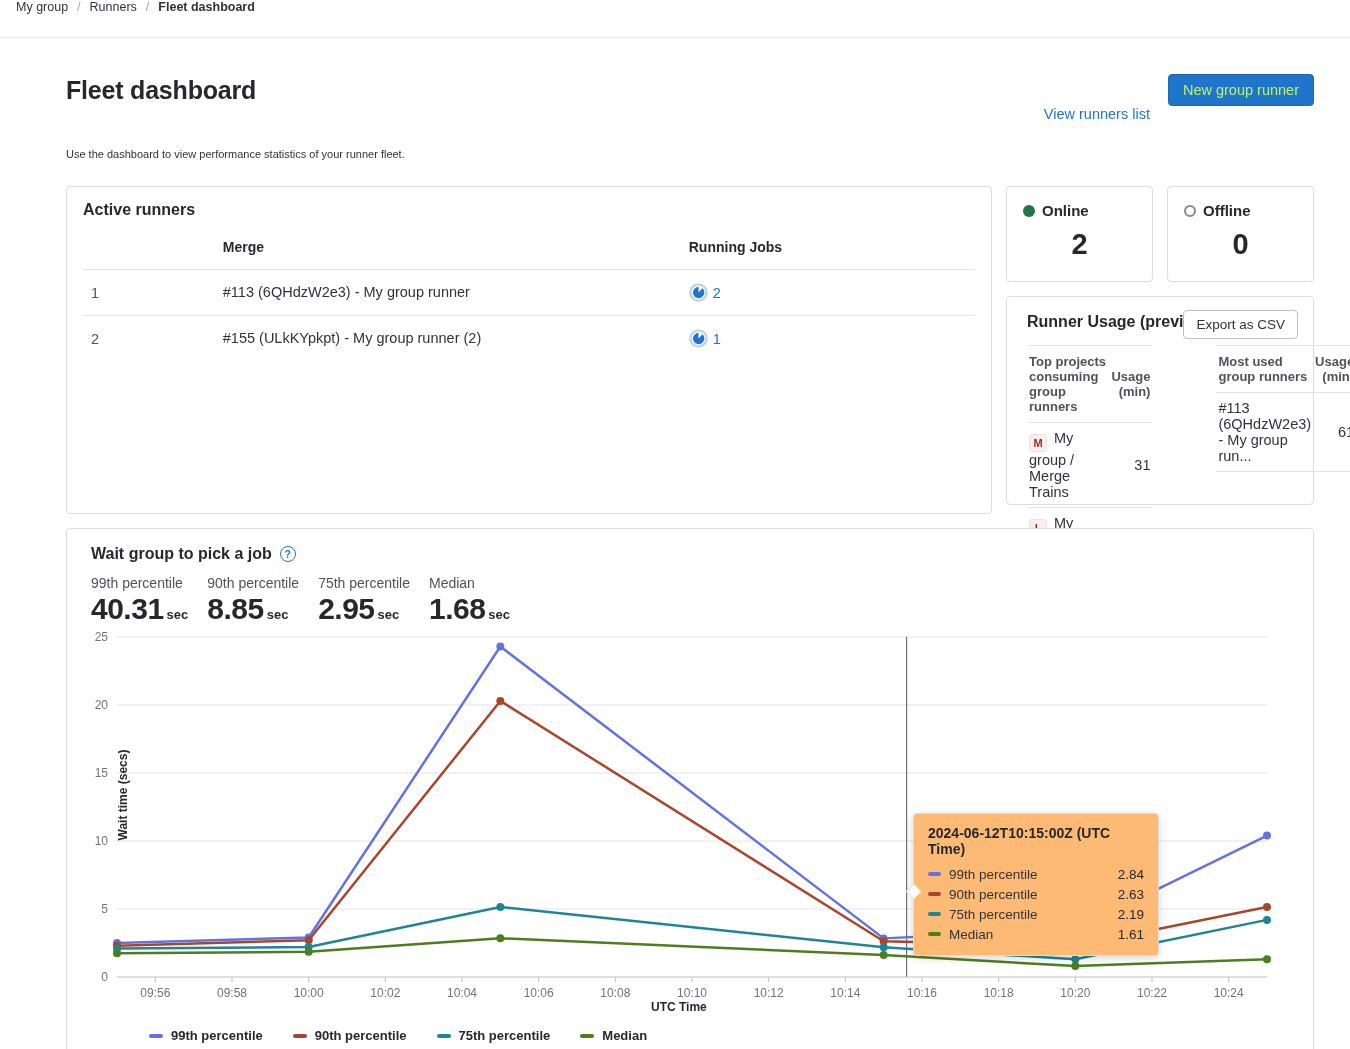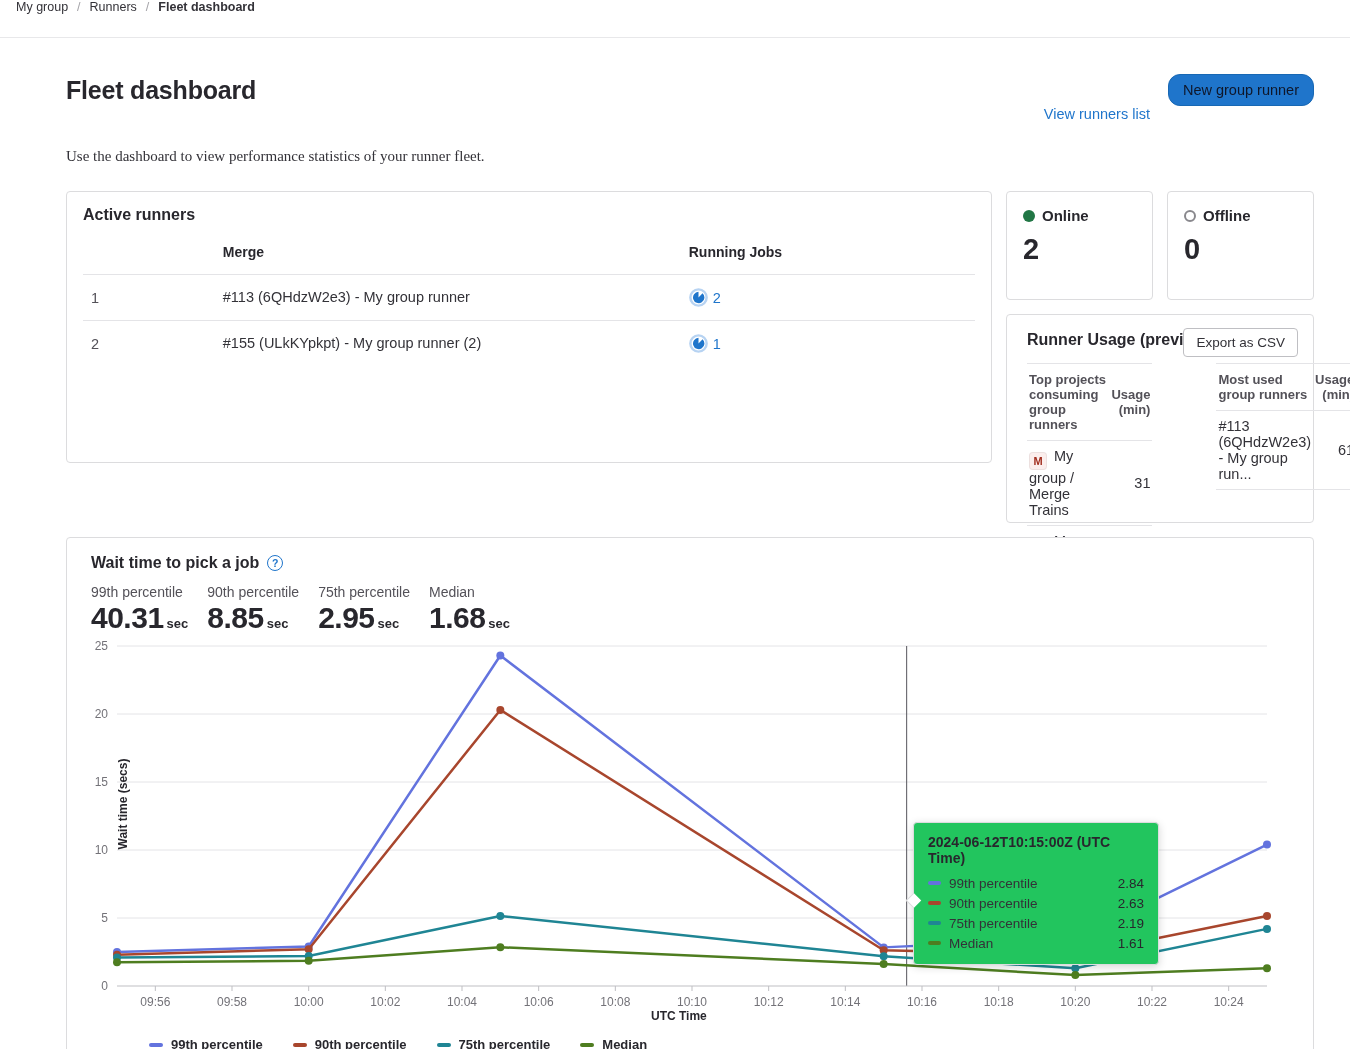--- a/index.html
+++ b/index.html
@@ -18,70 +18,70 @@
   .crumb{display:flex;align-items:center;gap:9px;font-size:12.5px;color:var(--text);}
   .crumb a{color:var(--text);text-decoration:none;cursor:pointer;}
   .crumb .sep{color:#a4a3a8;}
   .crumb .current{font-weight:700;}
   
   .content{margin-left:66px;width:1248px;}
   .page-head{display:flex;align-items:center;justify-content:space-between;margin-top:20px;}
   .page-title{font-size:25px;font-weight:700;color:var(--heading);letter-spacing:-.2px;}
   .head-actions{display:flex;align-items:center;gap:18px;}
   .link{color:var(--accent);font-size:14.5px;text-decoration:none;cursor:pointer;margin-top:48px;}
-  .btn-primary{background:var(--accent);color:#0f172a;border:1px solid #1868b4;border-radius:12px;
+  .btn-primary{background:var(--accent);color:#bef264;border:1px solid #1868b4;border-radius:4px;
     font-size:14.5px;padding:7px 14px;cursor:pointer;font-family:inherit;}
-  .page-desc{margin-top:26px;font-size:15px;color:var(--text);font-family:Liberation Serif, serif;}
+  .page-desc{margin-top:26px;font-size:11px;color:var(--text);}
   .grid{margin-top:26px;display:grid;grid-template-columns:926px 308px;column-gap:14px;}
   .card{border:1px solid var(--border);border-radius:4px;background:#fff;}
   
   .status-row{display:flex;gap:14px;}
-  .status-card{flex:1;height:109px;padding:15px 16px;}
+  .status-card{flex:1;height:96px;padding:15px 16px;text-align:center;}
   .status-label{display:flex;align-items:center;gap:7px;font-size:15px;font-weight:700;color:var(--heading);}
   .dot{width:12px;height:12px;border-radius:50%;}
   .dot.on{background:var(--online);}
   .dot.off{background:#fff;border:2px solid var(--offline);}
   .status-value{font-size:29px;font-weight:700;color:var(--heading);margin-top:9px;}
   
   .usage-card{margin-top:14px;height:209px;padding:16px 20px;position:relative;}
   .card-title{font-size:16px;font-weight:700;color:var(--heading);}
   .btn-secondary{position:absolute;right:15px;top:13px;background:#fff;border:1px solid #bfbfc3;border-radius:4px;
     font-size:13.5px;color:var(--text);padding:6px 12px;cursor:pointer;font-family:inherit;}
   .usage-tables{display:flex;gap:64px;margin-top:14px;}
   .u-table{flex:1;}
   .u-table table{width:100%;border-collapse:collapse;}
   .u-table th{font-size:13px;font-weight:700;color:var(--muted);text-align:left;
     border-top:1px solid var(--row-border);border-bottom:1px solid var(--row-border);padding:8px 2px;}
   .u-table th.num,.u-table td.num{text-align:right;}
   .u-table td{font-size:14.5px;color:var(--text);padding:7px 2px;border-bottom:1px solid var(--row-border);}
   .avatar{display:inline-flex;width:18px;height:18px;border-radius:4px;align-items:center;justify-content:center;
     font-size:11px;font-weight:700;margin-right:7px;vertical-align:-4px;border:1px solid rgba(0,0,0,.06);}
   
-  .runners-card{grid-row:1/3;height:272px;padding:14px 16px;}
+  .runners-card{grid-row:1/3;height:328px;padding:14px 16px;}
   .ar-table{width:100%;border-collapse:collapse;margin-top:10px;}
   .ar-table th{font-size:14px;font-weight:700;color:var(--heading);text-align:left;padding:10px 0 14px;vertical-align:top;}
   .ar-table td{border-top:1px solid var(--row-border);padding:13px 0;font-size:14.5px;vertical-align:middle;}
   .ar-idx{color:var(--muted);font-size:16px;width:42px;padding-left:8px !important;}
   .ar-name{width:140px;line-height:1.3;}
   .ar-jobs{color:var(--accent);}
   .jobs-cell{display:flex;align-items:center;gap:5px;}
   
   .wait-card{grid-column:1/3;margin-top:14px;height:540px;padding:16px 24px;position:relative;}
   .wait-title{display:flex;align-items:center;gap:8px;}
   .help-icon{width:16px;height:16px;border-radius:50%;border:1.6px solid var(--accent);color:var(--accent);
     display:inline-flex;align-items:center;justify-content:center;font-size:10.5px;font-weight:700;cursor:pointer;}
   .stats-row{display:flex;gap:19px;margin-top:12px;}
   .stat .lbl{font-size:14px;color:var(--muted);}
   .stat .val{font-size:30px;font-weight:700;color:var(--heading);letter-spacing:-.5px;margin-top:1px;}
   .stat .unit{font-size:13px;font-weight:600;letter-spacing:0;margin-left:3px;}
   .chart-wrap{position:relative;margin-top:4px;width:1200px;height:390px;}
   .y-title{position:absolute;left:-13px;top:158px;transform:rotate(-90deg);font-size:12px;font-weight:700;color:var(--heading);}
   .x-title{position:absolute;left:560px;top:370px;font-size:12px;font-weight:700;color:var(--heading);text-align:center;}
   
-  .tooltip{position:absolute;left:822px;top:183px;width:246px;background:#22c55e;border:1px solid var(--border);
+  .tooltip{position:absolute;left:822px;top:183px;width:246px;background:#fdba74;border:1px solid var(--border);
     border-radius:4px;box-shadow:0 2px 8px rgba(0,0,0,.16);padding:11px 14px;z-index:5;}
   .tooltip:before{content:"";position:absolute;left:-6px;top:72px;width:10px;height:10px;background:#fff;
     border-left:1px solid var(--border);border-bottom:1px solid var(--border);transform:rotate(45deg);}
   .tt-title{font-size:14px;font-weight:700;color:var(--heading);margin-bottom:7px;}
   .tt-row{display:flex;align-items:center;font-size:13.5px;color:var(--text);padding:2.5px 0;}
   .swatch{width:13px;height:4px;border-radius:2px;margin-right:8px;flex:0 0 auto;}
   .tt-val{margin-left:auto;font-weight:400;color:var(--heading);}
   
   .legend{display:flex;gap:30px;margin:8px 0 0 58px;}
   .legend-item{display:flex;align-items:center;gap:8px;font-size:13px;font-weight:700;color:var(--heading);cursor:pointer;}
@@ -216,21 +216,21 @@
               <span class="ar-jobs">1</span>
             </span>
               </td>
           </tr>
         </tbody>
       </table>
     </div>
 
     <div class="card wait-card">
       <div class="wait-title">
-        <span class="card-title">Wait time to pick a job</span>
+        <span class="card-title">Wait group to pick a job</span>
         <span class="help-icon">?</span>
       </div>
       <div class="stats-row">
         <div class="stat">
           <div class="lbl">99th percentile</div>
           <div class="val"><span>40.31</span><span class="unit">sec</span></div>
         </div>
         <div class="stat">
           <div class="lbl">90th percentile</div>
           <div class="val"><span>8.85</span><span class="unit">sec</span></div>

